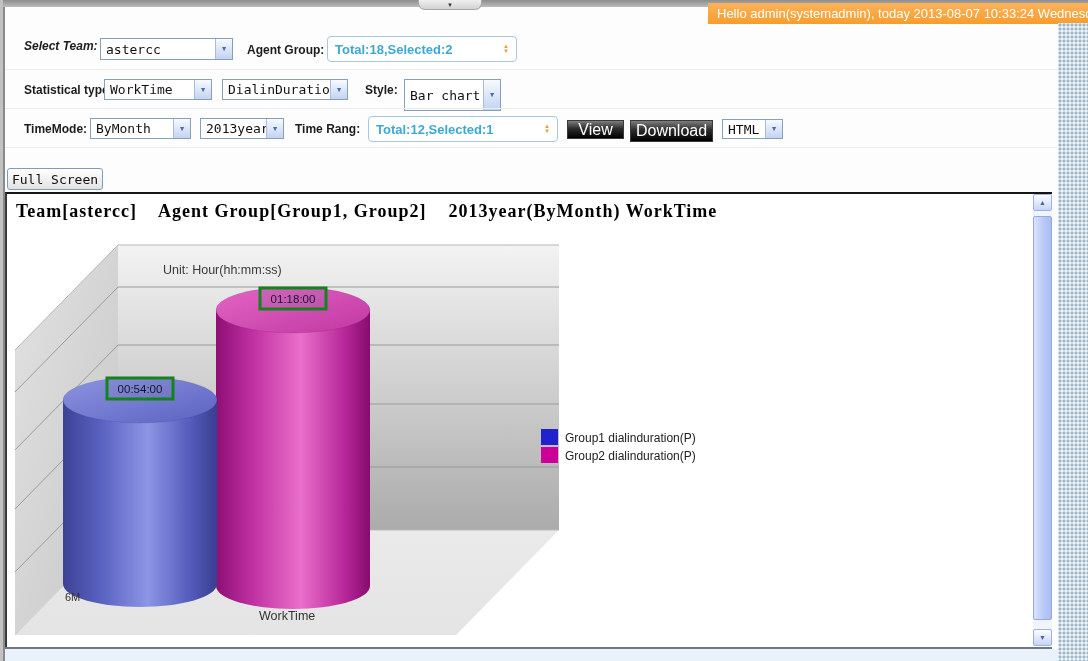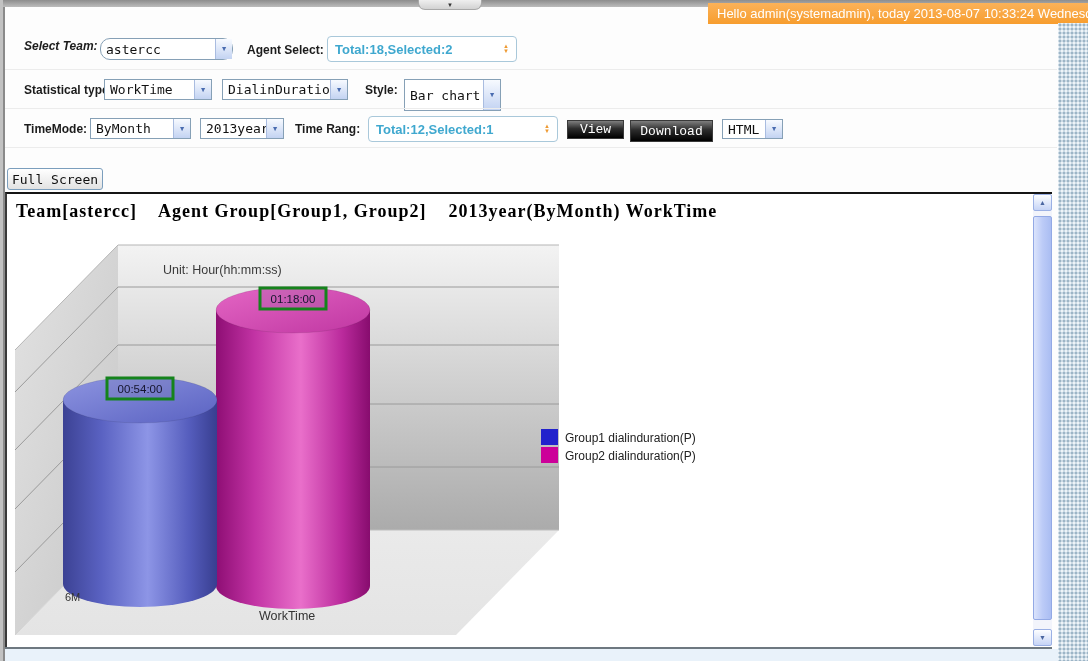--- a/index.html
+++ b/index.html
@@ -33,22 +33,22 @@
            font-size:7px; color:#4a6cb0; }
 
   .msel { position:absolute; display:flex; align-items:center; background:#fff;
           border:1px solid #a9c8da; border-radius:4px; padding:12px 7px;
           font-size:13px; font-weight:bold; color:#3fa8cf; }
   .msel .txt { flex:1; white-space:nowrap; }
   .msel .spinner { display:flex; flex-direction:column; align-items:center; color:#ee9a32;
           font-size:6px; line-height:5px; margin-left:8px; }
 
   .dark-btn { position:absolute; background:linear-gradient(180deg,#7e7e7e 0%,#2c2c2c 45%,#000 100%);
-          border:1px solid #3a3a3a; color:#fff; font-family:Liberation Mono, monospace;
-          font-size:13px; text-align:right; display:flex; align-items:center; justify-content:center; }
+          border:1px solid #3a3a3a; color:#fff; font-family:Liberation Sans, sans-serif;
+          font-size:16px; text-align:right; display:flex; align-items:center; justify-content:center; }
 
   .fullscreen-btn { position:absolute; left:7px; top:168px; width:96px; height:22px;
           border:1px solid #7b9ebd; border-radius:3px; background:linear-gradient(#ffffff,#e2e2e2);
           font-family:"DejaVu Sans Mono", monospace; font-size:13px; color:#111;
           display:flex; align-items:center; justify-content:center; }
 
   
   .chart-panel { position:absolute; left:5px; top:192px; width:1047px; height:455px;
           background:#fff; border-top:2px solid #151515; border-left:2px solid #3a3a3a; }
   .chart-title { position:absolute; left:9px; top:7px; font-family:"Liberation Serif", serif;
@@ -84,25 +84,25 @@
     <span>▼</span>
   </div>
   <div class="win-edge"></div>
   <div class="win-edge2"></div>
 
   <div class="banner">
     <span>Hello admin(systemadmin), today 2013-08-07 10:33:24 Wednesday</span>
   </div>
 
   <div class="form-label" style="left:24px; top:39px;font-style:italic;">Select Team:</div>
-  <div class="xpsel" style="left:100px; top:38px; width:133px; height:22px;border-radius:10px;">
+  <div class="xpsel" style="left:100px; top:38px; width:133px; height:22px;">
     <span class="txt">astercc</span>
     <span class="arrow">▼</span>
   </div>
-  <div class="form-label" style="left:247px; top:43px;">Agent Select:</div>
+  <div class="form-label" style="left:247px; top:43px;">Agent Group:</div>
   <div class="msel" style="left:327px; top:36px; width:190px; height:26px;">
     <span class="txt">Total:18,Selected:2</span>
     <span class="spinner">
         <span>▲</span>
         <span>▼</span>
       </span>
   </div>
   <div class="sep" style="top:69px;"></div>
 
   <div class="form-label" style="left:24px; top:83px;">Statistical type:</div>

